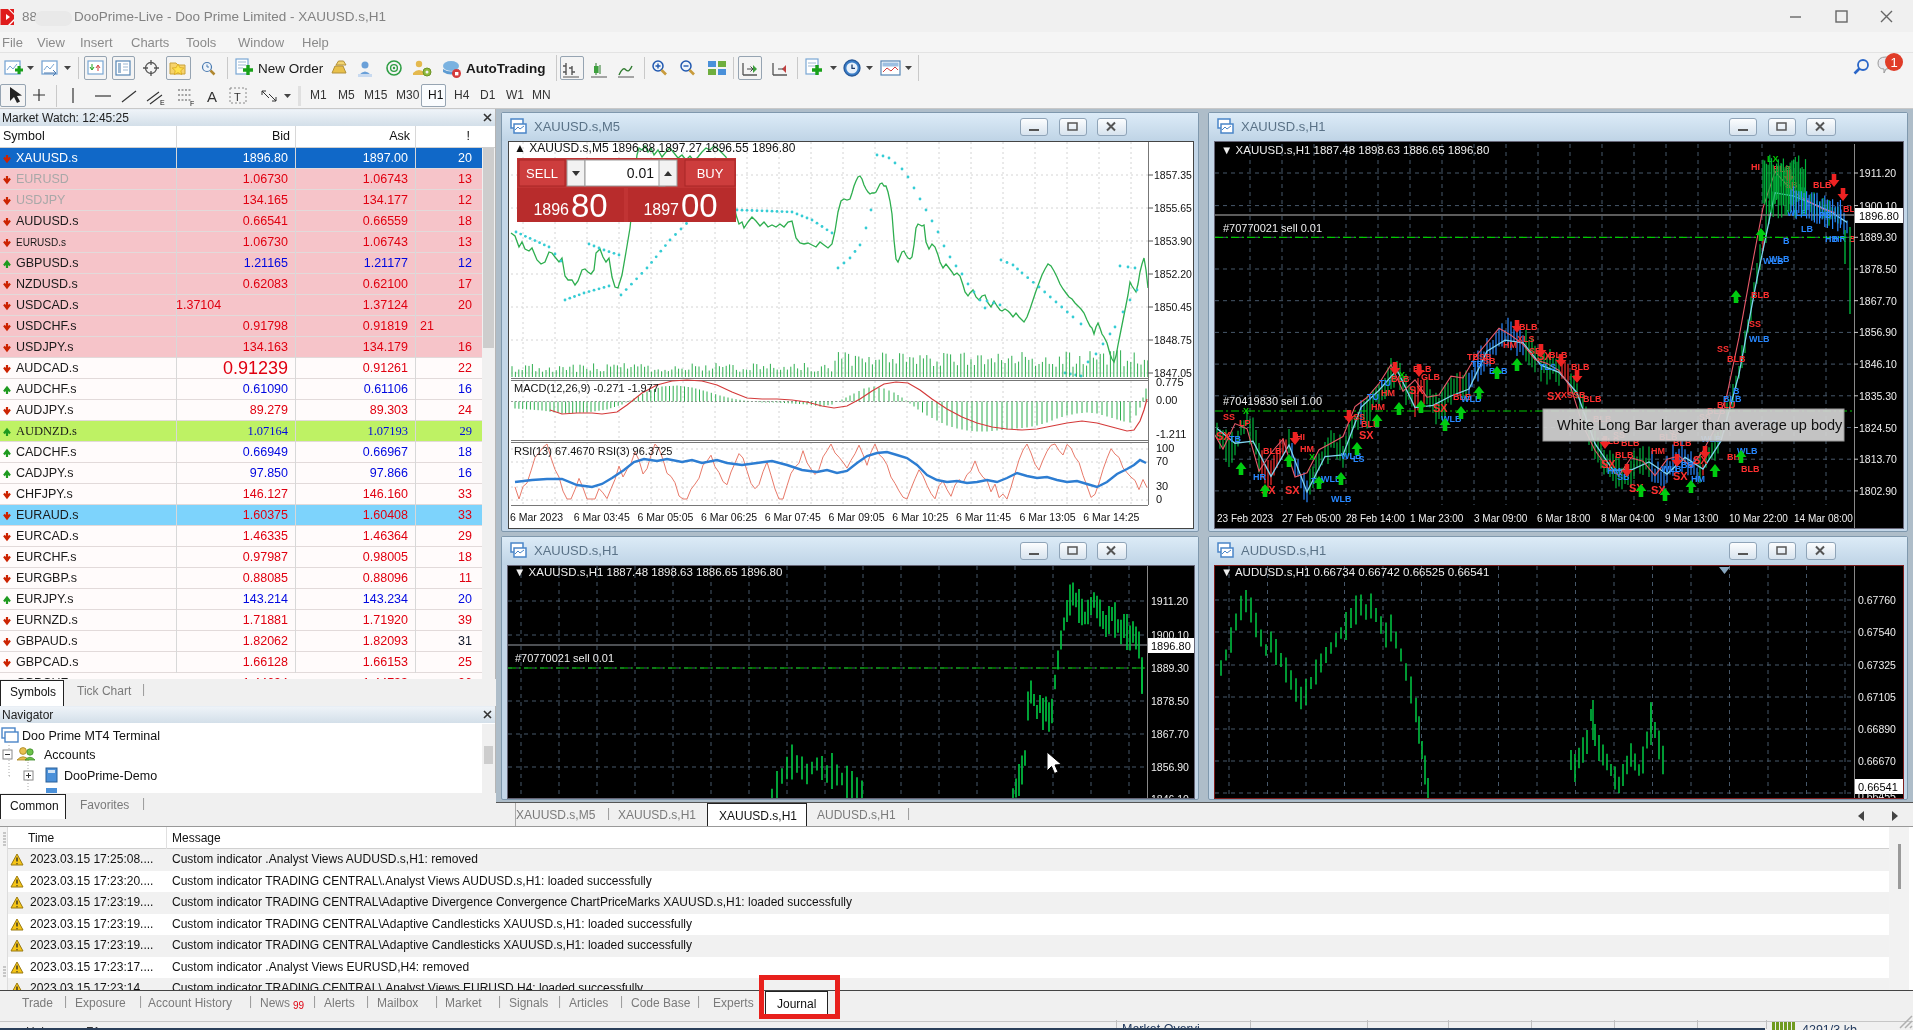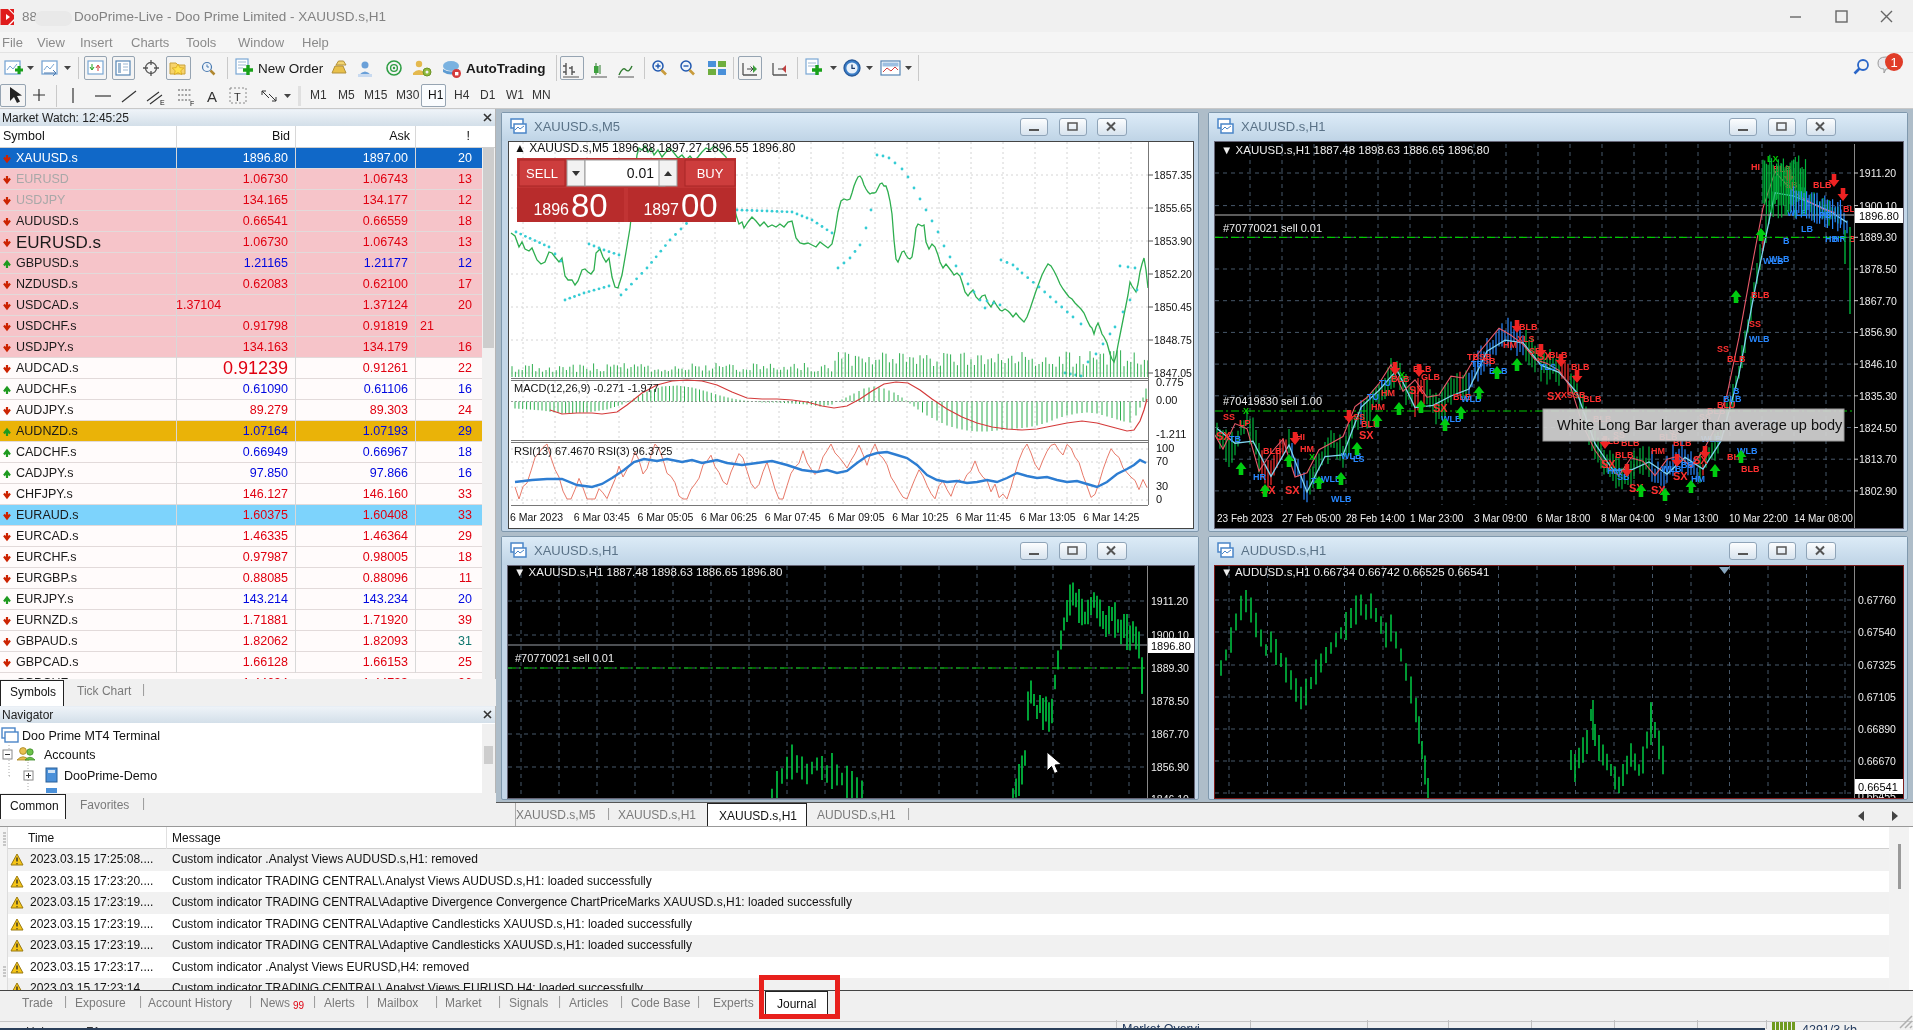--- a/index.html
+++ b/index.html
@@ -1595,21 +1595,21 @@
       </svg>
 <span class="abs" style="left:16px;color:#1a1a1a;font-size:12.5px;">AUDUSD.s</span>
 <span class="abs" style="left:180px;width:108px;text-align:right;color:#e00010;font-size:12.5px;">0.66541</span>
 <span class="abs" style="left:300px;width:108px;text-align:right;color:#e00010;font-size:12.5px;">0.66559</span>
 <span class="abs" style="left:420px;width:52px;text-align:right;color:#e00010;font-size:12.5px;">18</span>
 </div>
     <div class="mw-row" style="top:123px;background:#f6c4c9;border-bottom:1px solid #e2dada;">
 <svg class="abs" style="left:2px;top:5px" width="11" height="12">
         <path d="M5 2 v5 m-3 -2.5 l3 4 l3 -4" stroke="#cc2200" stroke-width="2.2" fill="none"></path>
       </svg>
-<span class="abs" style="left:16px;color:#1a1a1a;font-size:17px;">EURUSD.s</span>
+<span class="abs" style="left:16px;color:#1a1a1a;font-size:10px;">EURUSD.s</span>
 <span class="abs" style="left:180px;width:108px;text-align:right;color:#e00010;font-size:12.5px;">1.06730</span>
 <span class="abs" style="left:300px;width:108px;text-align:right;color:#e00010;font-size:12.5px;">1.06743</span>
 <span class="abs" style="left:420px;width:52px;text-align:right;color:#e00010;font-size:12.5px;">13</span>
 </div>
     <div class="mw-row" style="top:144px;background:#f6c4c9;border-bottom:1px solid #e2dada;">
 <svg class="abs" style="left:2px;top:5px" width="11" height="12">
         <path d="M5 10 v-5 m-3 2.5 l3 -4 l3 4" stroke="#1f9a1f" stroke-width="2.2" fill="none"></path>
       </svg>
 <span class="abs" style="left:16px;color:#1a1a1a;font-size:12.5px;">GBPUSD.s</span>
 <span class="abs" style="left:180px;width:108px;text-align:right;color:#0008e0;font-size:12.5px;">1.21165</span>
@@ -1672,21 +1672,21 @@
 </div>
     <div class="mw-row" style="top:291px;background:#fffbfb;border-bottom:1px solid #e2dada;">
 <svg class="abs" style="left:2px;top:5px" width="11" height="12">
         <path d="M5 2 v5 m-3 -2.5 l3 4 l3 -4" stroke="#cc2200" stroke-width="2.2" fill="none"></path>
       </svg>
 <span class="abs" style="left:16px;color:#1a1a1a;font-size:12.5px;">AUDJPY.s</span>
 <span class="abs" style="left:180px;width:108px;text-align:right;color:#e00010;font-size:12.5px;">89.279</span>
 <span class="abs" style="left:300px;width:108px;text-align:right;color:#e00010;font-size:12.5px;">89.303</span>
 <span class="abs" style="left:420px;width:52px;text-align:right;color:#e00010;font-size:12.5px;">24</span>
 </div>
-    <div class="mw-row" style="top:312px;background:#eab308;border-bottom:1px solid #e2dada;">
+    <div class="mw-row" style="top:312px;background:#bef264;border-bottom:1px solid #e2dada;font-family:Liberation Serif, serif;">
 <svg class="abs" style="left:2px;top:5px" width="11" height="12">
         <path d="M5 10 v-5 m-3 2.5 l3 -4 l3 4" stroke="#1f9a1f" stroke-width="2.2" fill="none"></path>
       </svg>
 <span class="abs" style="left:16px;color:#1a1a1a;font-size:12.5px;">AUDNZD.s</span>
 <span class="abs" style="left:180px;width:108px;text-align:right;color:#0008e0;font-size:12.5px;">1.07164</span>
 <span class="abs" style="left:300px;width:108px;text-align:right;color:#0008e0;font-size:12.5px;">1.07193</span>
 <span class="abs" style="left:420px;width:52px;text-align:right;color:#0008e0;font-size:12.5px;">29</span>
 </div>
     <div class="mw-row" style="top:333px;background:#fffbfb;border-bottom:1px solid #e2dada;">
 <svg class="abs" style="left:2px;top:5px" width="11" height="12">
@@ -1769,21 +1769,21 @@
 <span class="abs" style="left:300px;width:108px;text-align:right;color:#e00010;font-size:12.5px;">1.71920</span>
 <span class="abs" style="left:420px;width:52px;text-align:right;color:#e00010;font-size:12.5px;">39</span>
 </div>
     <div class="mw-row" style="top:522px;background:#fffbfb;border-bottom:1px solid #e2dada;">
 <svg class="abs" style="left:2px;top:5px" width="11" height="12">
         <path d="M5 2 v5 m-3 -2.5 l3 4 l3 -4" stroke="#cc2200" stroke-width="2.2" fill="none"></path>
       </svg>
 <span class="abs" style="left:16px;color:#1a1a1a;font-size:12.5px;">GBPAUD.s</span>
 <span class="abs" style="left:180px;width:108px;text-align:right;color:#e00010;font-size:12.5px;">1.82062</span>
 <span class="abs" style="left:300px;width:108px;text-align:right;color:#e00010;font-size:12.5px;">1.82093</span>
-<span class="abs" style="left:420px;width:52px;text-align:right;color:#0f766e;font-size:12.5px;">31</span>
+<span class="abs" style="left:420px;width:52px;text-align:right;color:#0f172a;font-size:12.5px;">31</span>
 </div>
     <div class="mw-row" style="top:543px;background:#fffbfb;border-bottom:1px solid #e2dada;">
 <svg class="abs" style="left:2px;top:5px" width="11" height="12">
         <path d="M5 2 v5 m-3 -2.5 l3 4 l3 -4" stroke="#cc2200" stroke-width="2.2" fill="none"></path>
       </svg>
 <span class="abs" style="left:16px;color:#1a1a1a;font-size:12.5px;">GBPCAD.s</span>
 <span class="abs" style="left:180px;width:108px;text-align:right;color:#e00010;font-size:12.5px;">1.66128</span>
 <span class="abs" style="left:300px;width:108px;text-align:right;color:#e00010;font-size:12.5px;">1.66153</span>
 <span class="abs" style="left:420px;width:52px;text-align:right;color:#e00010;font-size:12.5px;">25</span>
 </div>

